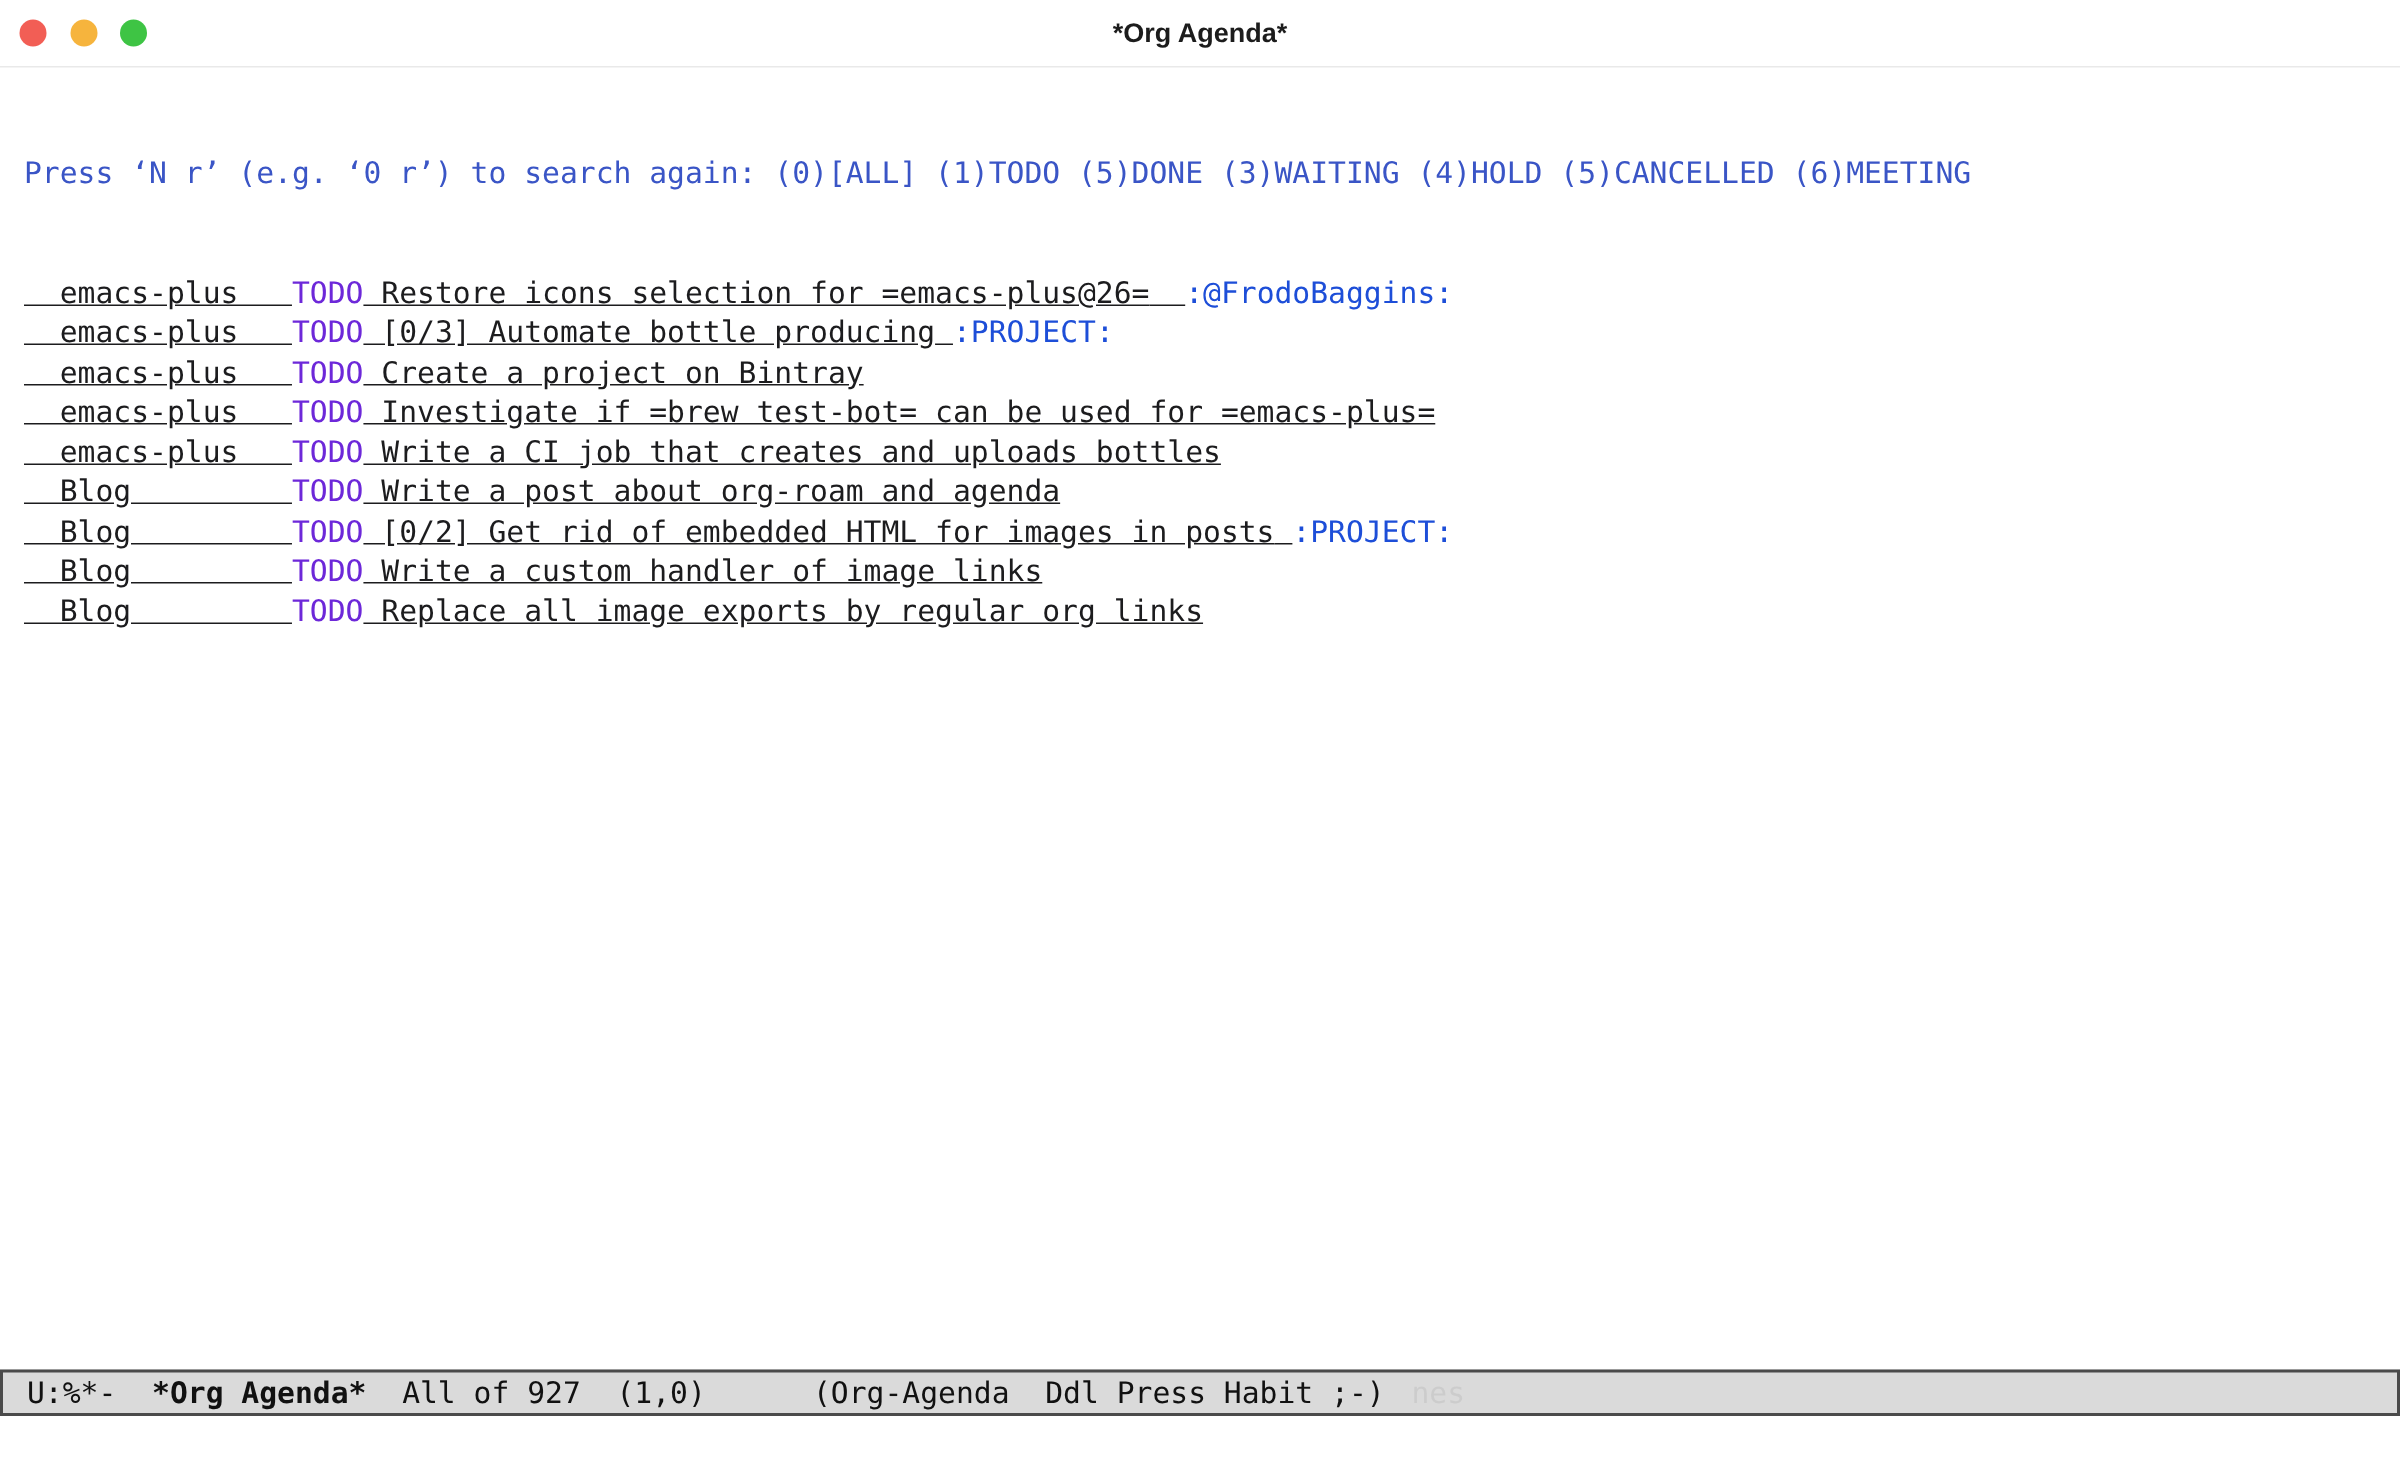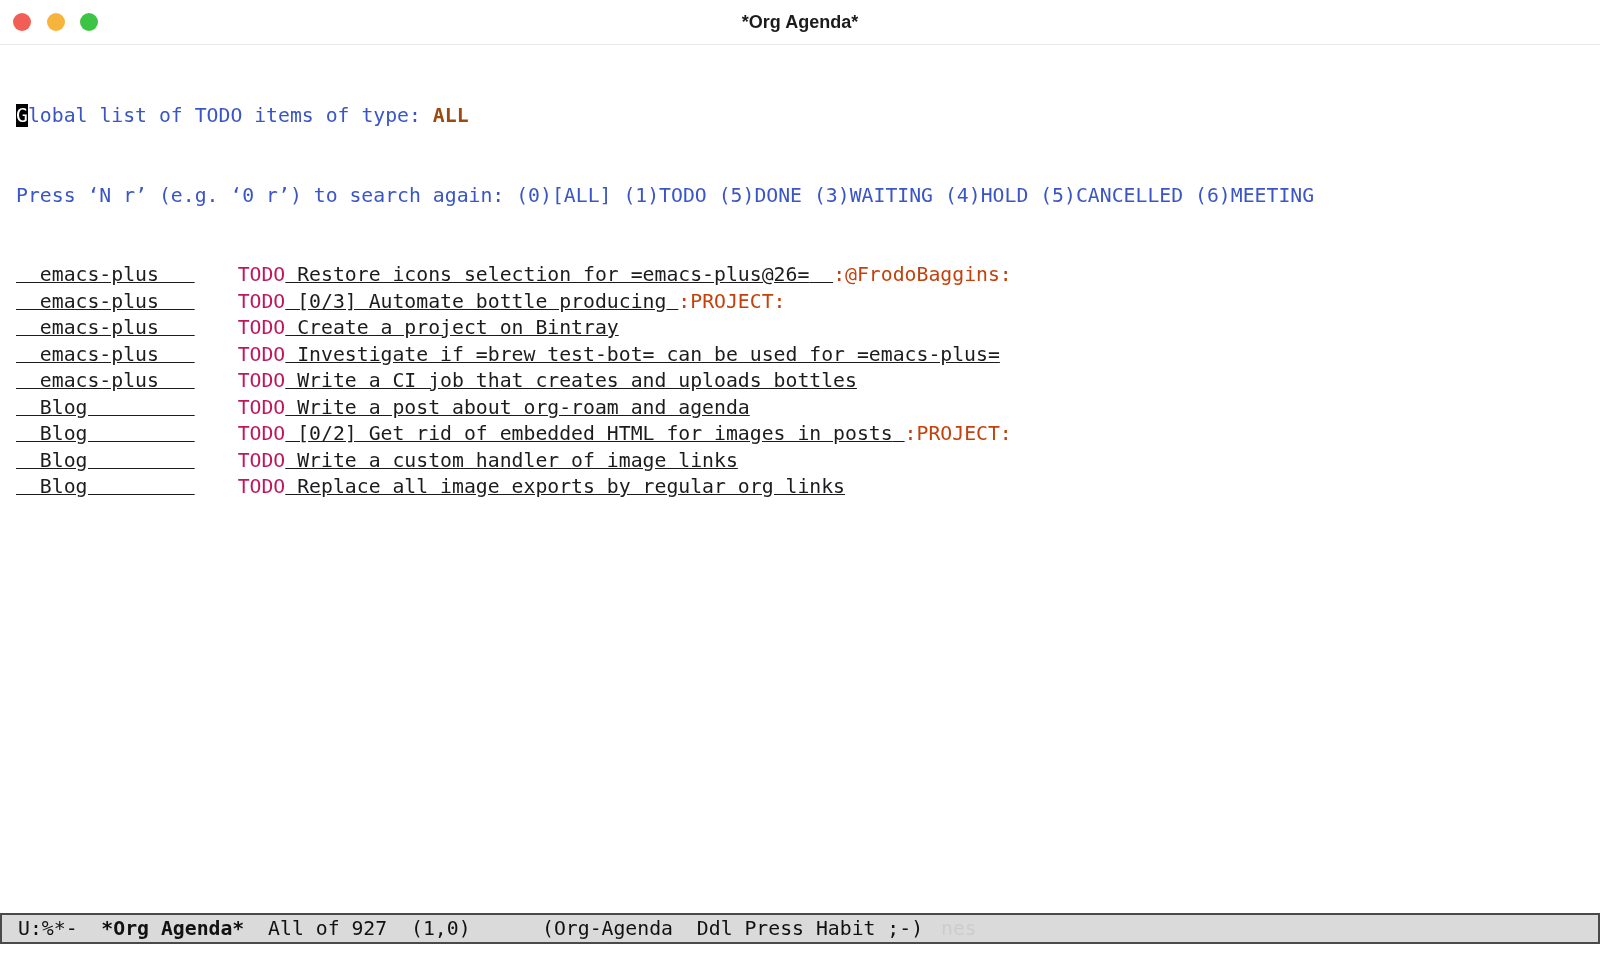--- a/index.html
+++ b/index.html
@@ -32,22 +32,22 @@
     position:absolute; top:45px; left:0; right:0;
     padding:5px 0 0 16px;
     font-size:19.8px; line-height:26.5px;
     white-space:pre;
     color:#1c1c1e;
   }
   .line { height:26.5px; }
   .c-blue   { color:#3a55c6; }
   .c-cursor { background:#000000; color:#ffffff; }
   .c-brown  { color:#9b4a10; font-weight:700; }
-  .kw       { color:#be185d;margin-left:43px; }
-  .tag      { color:#c2410c;margin-top:36px; }
+  .kw       { color:#6d28d9; }
+  .tag      { color:#1d4ed8;margin-top:36px; }
   .cat, .txt { color:#1c1c1e;text-decoration:underline; }
 
   
   .modeline {
     position:absolute; left:0; right:0; bottom:29px; height:31px;
     background:#dadada;
     border:2px solid #4a4a4a;
     padding-left:16px;
     font-size:19.8px; line-height:26px;
     white-space:pre;
@@ -68,20 +68,19 @@
 <body>
 
 <div class="titlebar">
   <span class="traffic close"></span>
   <span class="traffic minimize"></span>
   <span class="traffic maximize"></span>
   <div class="win-title">*Org Agenda*</div>
 </div>
 
 <div class="buffer">
-  <div class="line"><span class="c-cursor">G</span><span class="c-blue">lobal list of TODO items of type: </span><span class="c-brown">ALL</span></div>
   <div class="line c-blue">Press ‘N r’ (e.g. ‘0 r’) to search again: (0)[ALL] (1)TODO (5)DONE (3)WAITING (4)HOLD (5)CANCELLED (6)MEETING</div>
   <div><div class="line"><span class="cat">  emacs-plus   </span><span class="kw">TODO</span><span class="txt"> Restore icons selection for =emacs-plus@26=</span><span class="txt">  </span><span class="tag">:@FrodoBaggins:</span></div><div class="line"><span class="cat">  emacs-plus   </span><span class="kw">TODO</span><span class="txt"> [0/3] Automate bottle producing</span><span class="txt"> </span><span class="tag">:PROJECT:</span></div><div class="line"><span class="cat">  emacs-plus   </span><span class="kw">TODO</span><span class="txt"> Create a project on Bintray</span></div><div class="line"><span class="cat">  emacs-plus   </span><span class="kw">TODO</span><span class="txt"> Investigate if =brew test-bot= can be used for =emacs-plus=</span></div><div class="line"><span class="cat">  emacs-plus   </span><span class="kw">TODO</span><span class="txt"> Write a CI job that creates and uploads bottles</span></div><div class="line"><span class="cat">  Blog         </span><span class="kw">TODO</span><span class="txt"> Write a post about org-roam and agenda</span></div><div class="line"><span class="cat">  Blog         </span><span class="kw">TODO</span><span class="txt"> [0/2] Get rid of embedded HTML for images in posts</span><span class="txt"> </span><span class="tag">:PROJECT:</span></div><div class="line"><span class="cat">  Blog         </span><span class="kw">TODO</span><span class="txt"> Write a custom handler of image links</span></div><div class="line"><span class="cat">  Blog         </span><span class="kw">TODO</span><span class="txt"> Replace all image exports by regular org links</span></div></div>
 </div>
 
 <div class="modeline"><span>U:%*-</span><span class="ml-buffer">*Org Agenda*</span><span class="ml-size">All of 927</span><span class="ml-pos">(1,0)</span><span class="ml-modes">(Org-Agenda  Ddl Press Habit ;-)</span><span class="ml-ghost">nes</span></div>
 
 <div class="echo-area"></div>
 
 </body></html>

